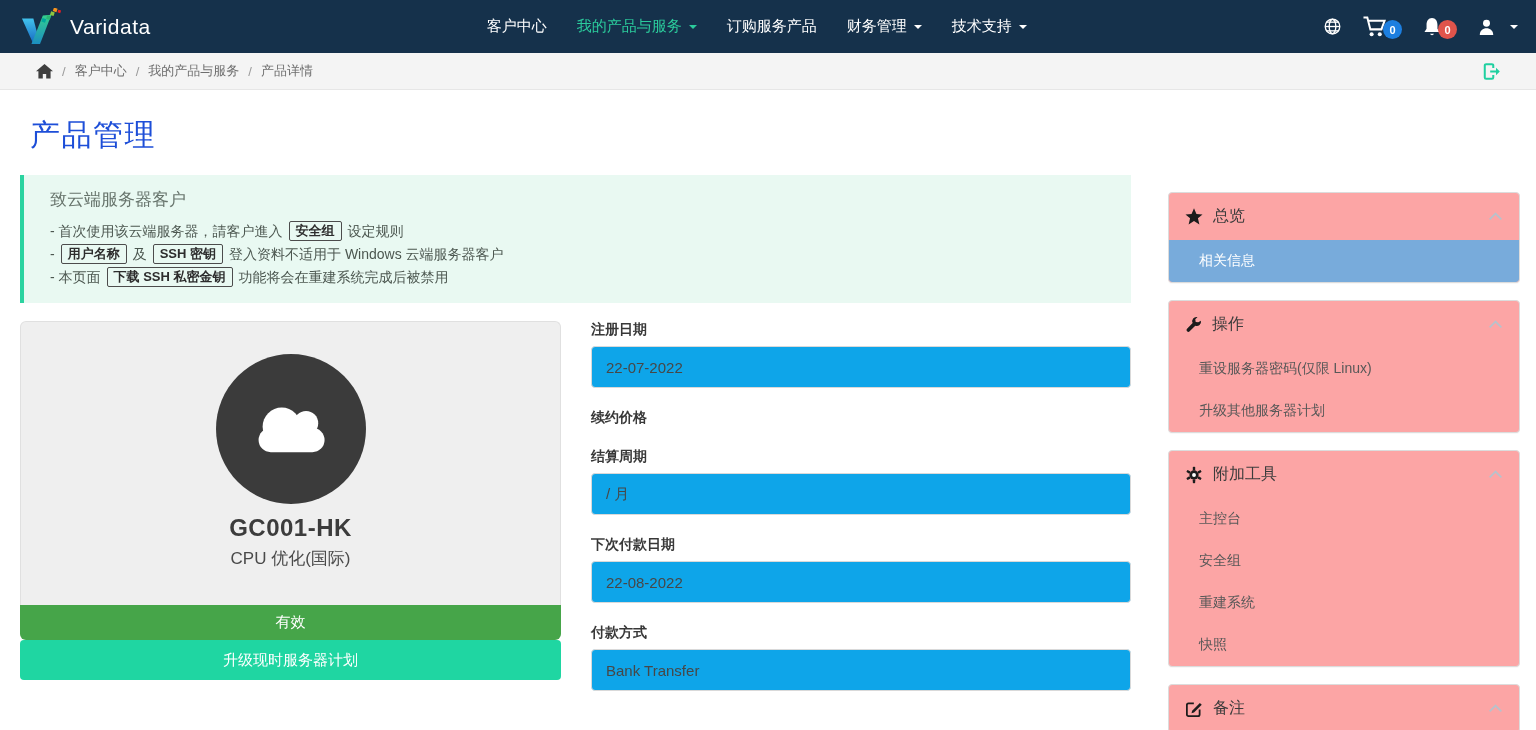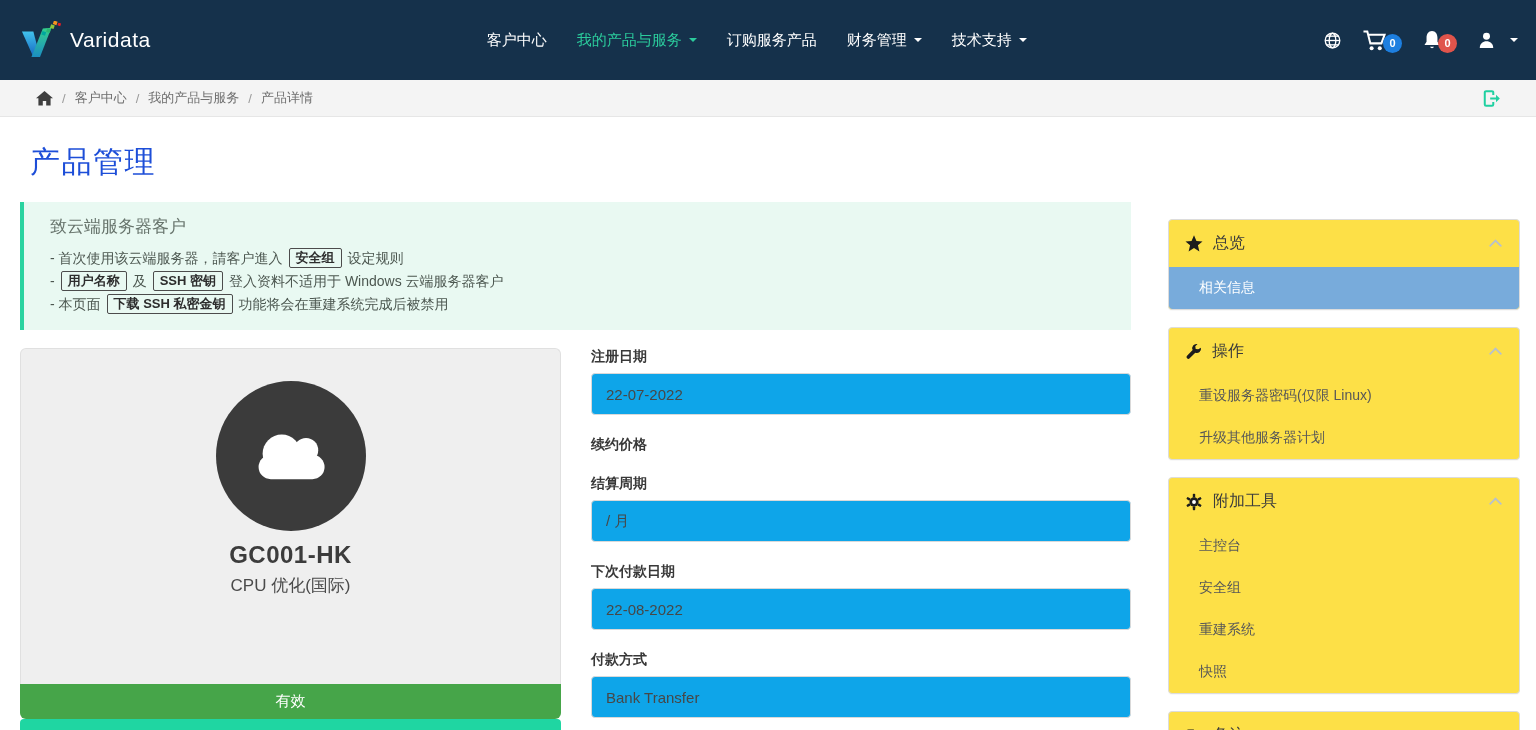--- a/index.html
+++ b/index.html
@@ -1,20 +1,20 @@
 <!DOCTYPE html>
 <html><head>
 <meta charset="utf-8">
 <style>
   * { margin:0; padding:0; box-sizing:border-box; }
   html,body { width:1536px; height:730px; overflow:hidden; background:#fff;
     font-family:"Liberation Sans","DejaVu Sans",sans-serif; }
 
   
-  .navbar { height:80px; background:#15314b; display:flex; align-items:center; padding:0 18px; }
+  .navbar { height:53px; background:#15314b; display:flex; align-items:center; padding:0 18px; }
   .brand { display:flex; align-items:center; gap:8px; cursor:pointer; }
   .brand-text { color:#fff; font-size:21px; letter-spacing:.5px; }
   .nav-menu { display:flex; align-items:center; gap:30px; margin:0 auto; padding-left:40px; }
   .nav-item { color:#fff; font-size:15px; cursor:pointer; display:flex; align-items:center; white-space:nowrap; }
   .nav-item.active { color:#2bcb9c; }
   .caret { width:0; height:0; border-left:4px solid transparent; border-right:4px solid transparent;
     border-top:4px solid currentColor; margin-left:7px; display:inline-block; }
   .nav-icons { display:flex; align-items:center; gap:20px; }
   .icon-btn { display:flex; align-items:center; cursor:pointer; position:relative; }
   .badge { min-width:19px; height:19px; border-radius:50%; color:#fff; font-size:11px; font-weight:bold;
@@ -41,37 +41,37 @@
   .notice { background:#e9f9f2; border-left:4px solid #2bd3a0; padding:13px 20px 15px 26px; }
   .notice-title { font-size:17px; color:#67746c; margin-bottom:9px; }
   .notice-line { font-size:14px; color:#4c5750; line-height:22px; margin-top:1px; display:flex; align-items:center; flex-wrap:wrap; }
   .kbd { border:1px solid #4c4c4c; border-radius:2px; padding:0 6px; margin:0 6px; font-weight:bold;
     color:#2d2d2d; font-size:13px; line-height:18px; display:inline-block; }
 
   
   .cols { display:flex; gap:30px; margin-top:18px; }
   .card-col { width:541px; }
   .product-card { background:#efefef; border:1px solid #e0e0e0; border-radius:6px 6px 0 0; border-bottom:none;
-    height:336px; display:flex; flex-direction:column; align-items:center; }
+    height:284px; display:flex; flex-direction:column; align-items:center; }
   .cloud-circle { width:150px; height:150px; border-radius:50%; background:#3b3b3b; margin-top:32px;
     display:flex; align-items:center; justify-content:center; }
   .product-name { font-size:24px; font-weight:bold; color:#3c3c3c; margin-top:10px; letter-spacing:.5px; }
   .product-plan { font-size:17px; color:#4a4a4a; margin-top:5px; }
   .status-bar { height:35px; background:#46a549; border-radius:0 0 6px 6px; color:#fff; font-size:15px;
     display:flex; align-items:center; justify-content:center; }
   .upgrade-btn { height:40px; width:100%; background:#1fd6a2; border:none; border-radius:4px;
     color:#fff; font-size:15px; cursor:pointer; font-family:inherit; }
   .form-col { width:540px; }
   .form-group { margin-bottom:21px; }
   .form-label { font-size:14px; font-weight:bold; color:#383838; margin-bottom:7px; }
   .form-value { height:42px; background:#0ea5e9; border:1px solid #d9d9d9; border-radius:4px;
     padding:5px 14px; font-size:15px; color:#474747; display:flex; align-items:center; }
 
   
-  .panel { background:#fde047; border:1px solid #dcdcdc; border-radius:4px; margin-bottom:17px; overflow:hidden;
+  .panel { background:#fca5a5; border:1px solid #dcdcdc; border-radius:4px; margin-bottom:17px; overflow:hidden;
     box-shadow:0 1px 1px rgba(0,0,0,.03); }
   .panel-header { display:flex; align-items:center; padding:13px 16px; cursor:pointer; }
   .panel-title { font-size:16px; color:#3c3c3c; margin-left:10px; }
   .chevron { margin-left:auto; }
   .panel-item { padding:12px 30px; font-size:14px; color:#585858; cursor:pointer; }
   .panel-item.active { background:#78abdb; color:#fff; border-radius:0 0 3px 3px; }
 
   svg { display:block; }
 </style>
 </head>

